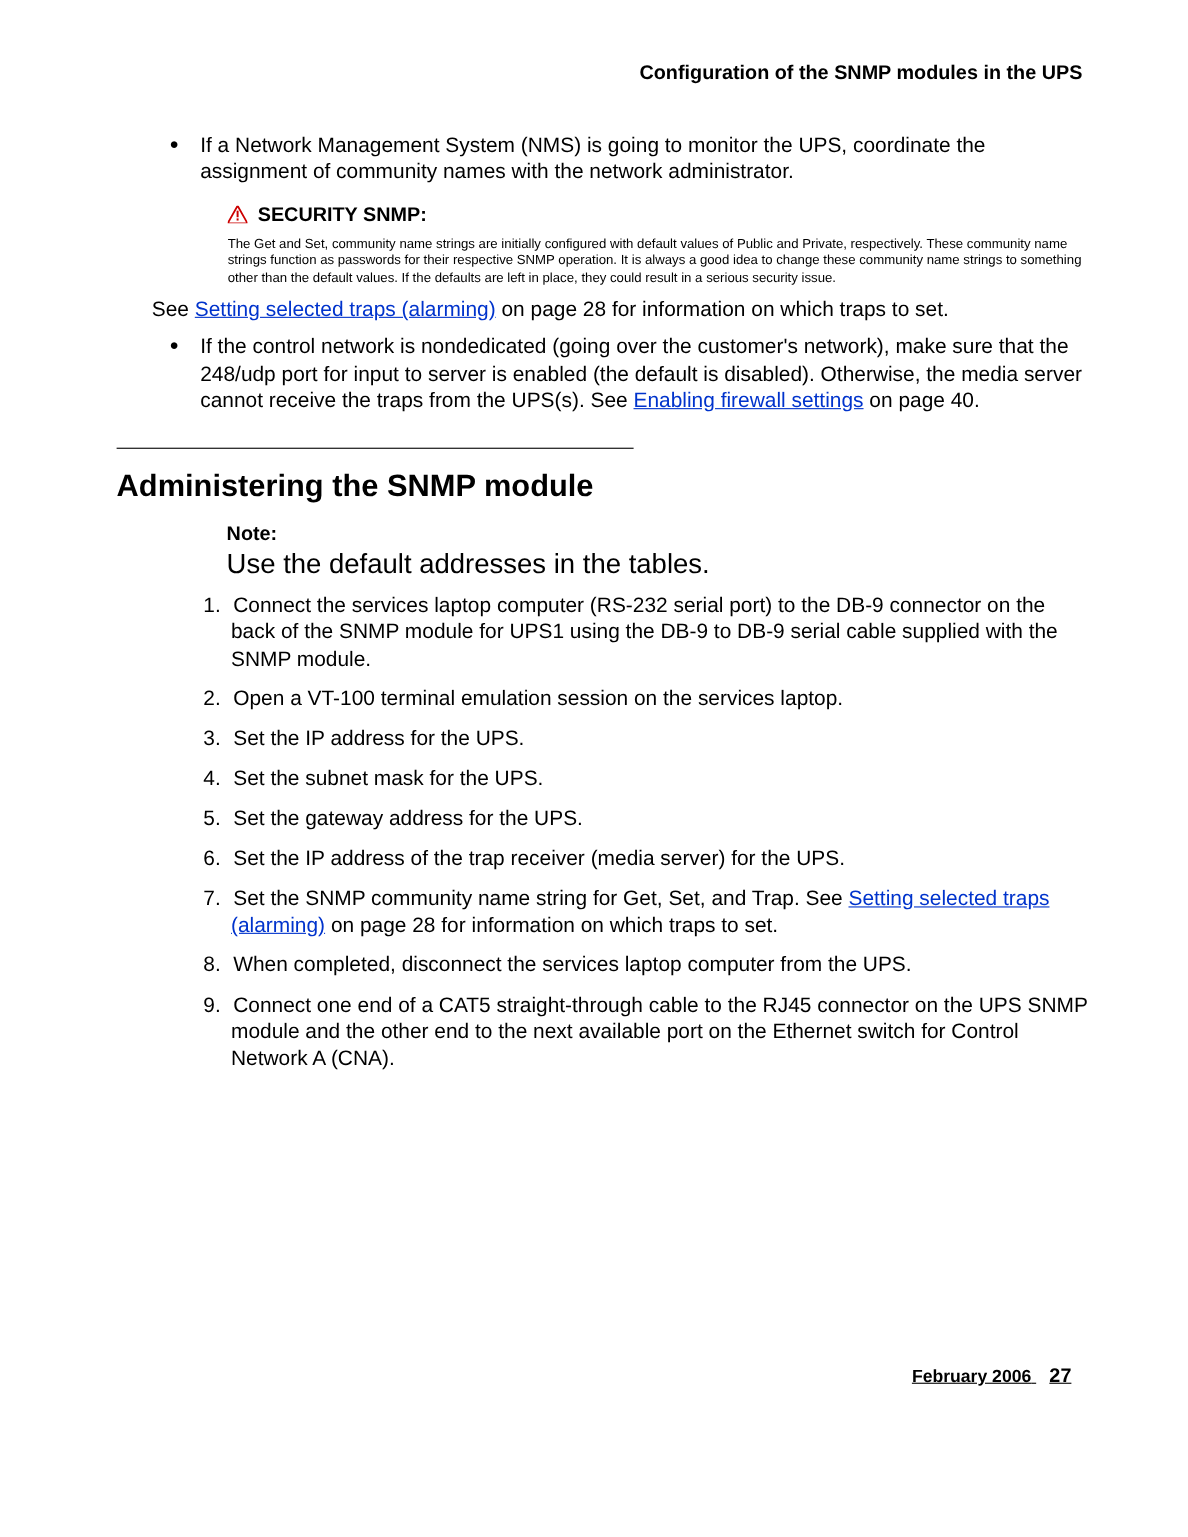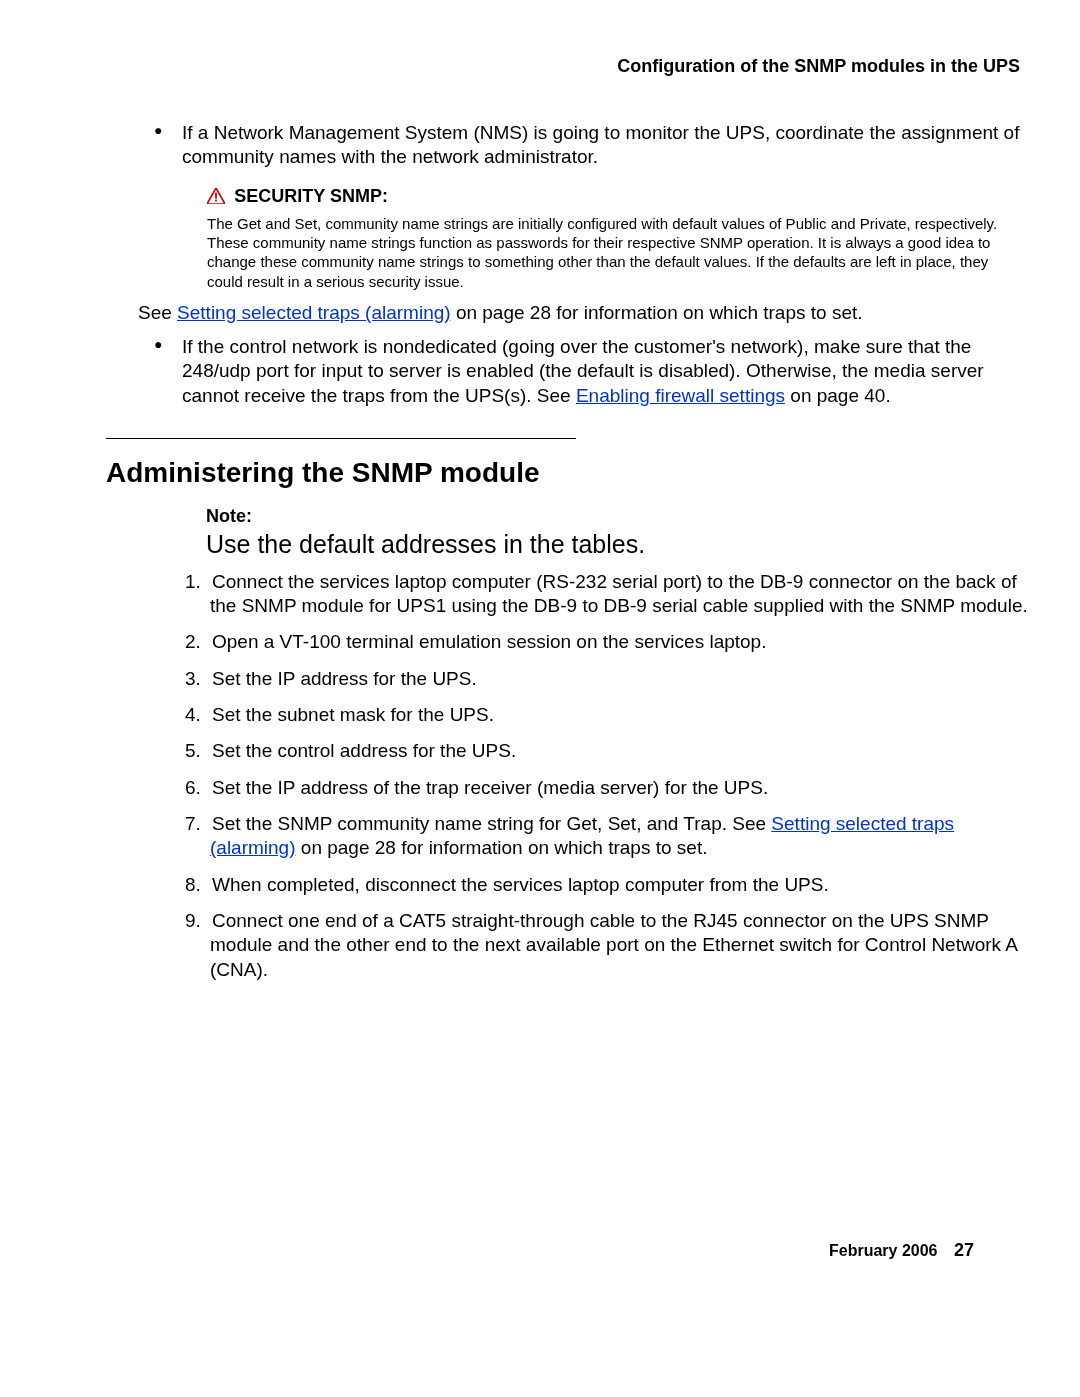--- a/index.html
+++ b/index.html
@@ -6,21 +6,21 @@
     margin: 0;
     padding: 0;
     background: #ffffff;
     font-family: Arial, Helvetica, sans-serif;
     color: #000000;
     width: 1080px;
     height: 1397px;
     position: relative;
   }
   .page {
-    padding: 56px 52px 40px 106px;
+    padding: 56px 88px 40px 106px;
     position: relative;
     height: 1301px;
     box-sizing: border-box;
   }
   .header-right {
     text-align: right;
     font-weight: bold;
     font-size: 18px;
     margin-bottom: 44px;
     margin-right: 8px;
@@ -56,21 +56,21 @@
   .alert-head {
     font-weight: bold;
     font-size: 18px;
   }
   .alert-icon {
     display: inline-block;
     vertical-align: -2px;
     margin-right: 4px;
   }
   .alert-body {
-    font-size: 15px;
+    font-size: 12px;
     margin-top: 4px;
   }
   .see-line {
     font-size: 19px;
     margin-top: 10px;
     margin-left: 32px;
   }
   a.doclink {
     color: #0033cc;
     text-decoration: underline;
@@ -124,20 +124,21 @@
     font-size: 16px;
   }
   .footer-left {
     font-weight: bold;
   }
   .footer-right {
     position: absolute;
     right: 6px;
     bottom: 0;
     font-weight: bold;
+    text-decoration: underline;
   }
   .footer-page {
     margin-left: 12px;
     font-size: 18px;
   }
 </style>
 </head>
 <body>
 
 <div class="page">
@@ -181,21 +182,21 @@
     <h1 class="section">Administering the SNMP module</h1>
 
     <div class="note-head">Note:</div>
     <div class="note-body">Use the default addresses in the tables.</div>
 
     <ol class="steps">
       <li><span class="inner">Connect the services laptop computer (RS-232 serial port) to the DB-9 connector on the back of the SNMP module for UPS1 using the DB-9 to DB-9 serial cable supplied with the SNMP module.</span></li>
       <li><span class="inner">Open a VT-100 terminal emulation session on the services laptop.</span></li>
       <li><span class="inner">Set the IP address for the UPS.</span></li>
       <li><span class="inner">Set the subnet mask for the UPS.</span></li>
-      <li><span class="inner">Set the control address for the UPS.</span></li>
+      <li><span class="inner">Set the gateway address for the UPS.</span></li>
       <li><span class="inner">Set the IP address of the trap receiver (media server) for the UPS.</span></li>
       <li>
         <span class="inner">
           <span>Set the SNMP community name string for Get, Set, and Trap. See </span><a class="doclink" href="#">Setting selected traps (alarming)</a><span> on page 28 for information on which traps to set.</span>
         </span>
       </li>
       <li><span class="inner">When completed, disconnect the services laptop computer from the UPS.</span></li>
       <li>
         <span class="inner">Connect one end of a CAT5 straight-through cable to the RJ45 connector on the UPS SNMP module and the other end to the next available port on the Ethernet switch for Control Network A (CNA).</span>
       </li>

